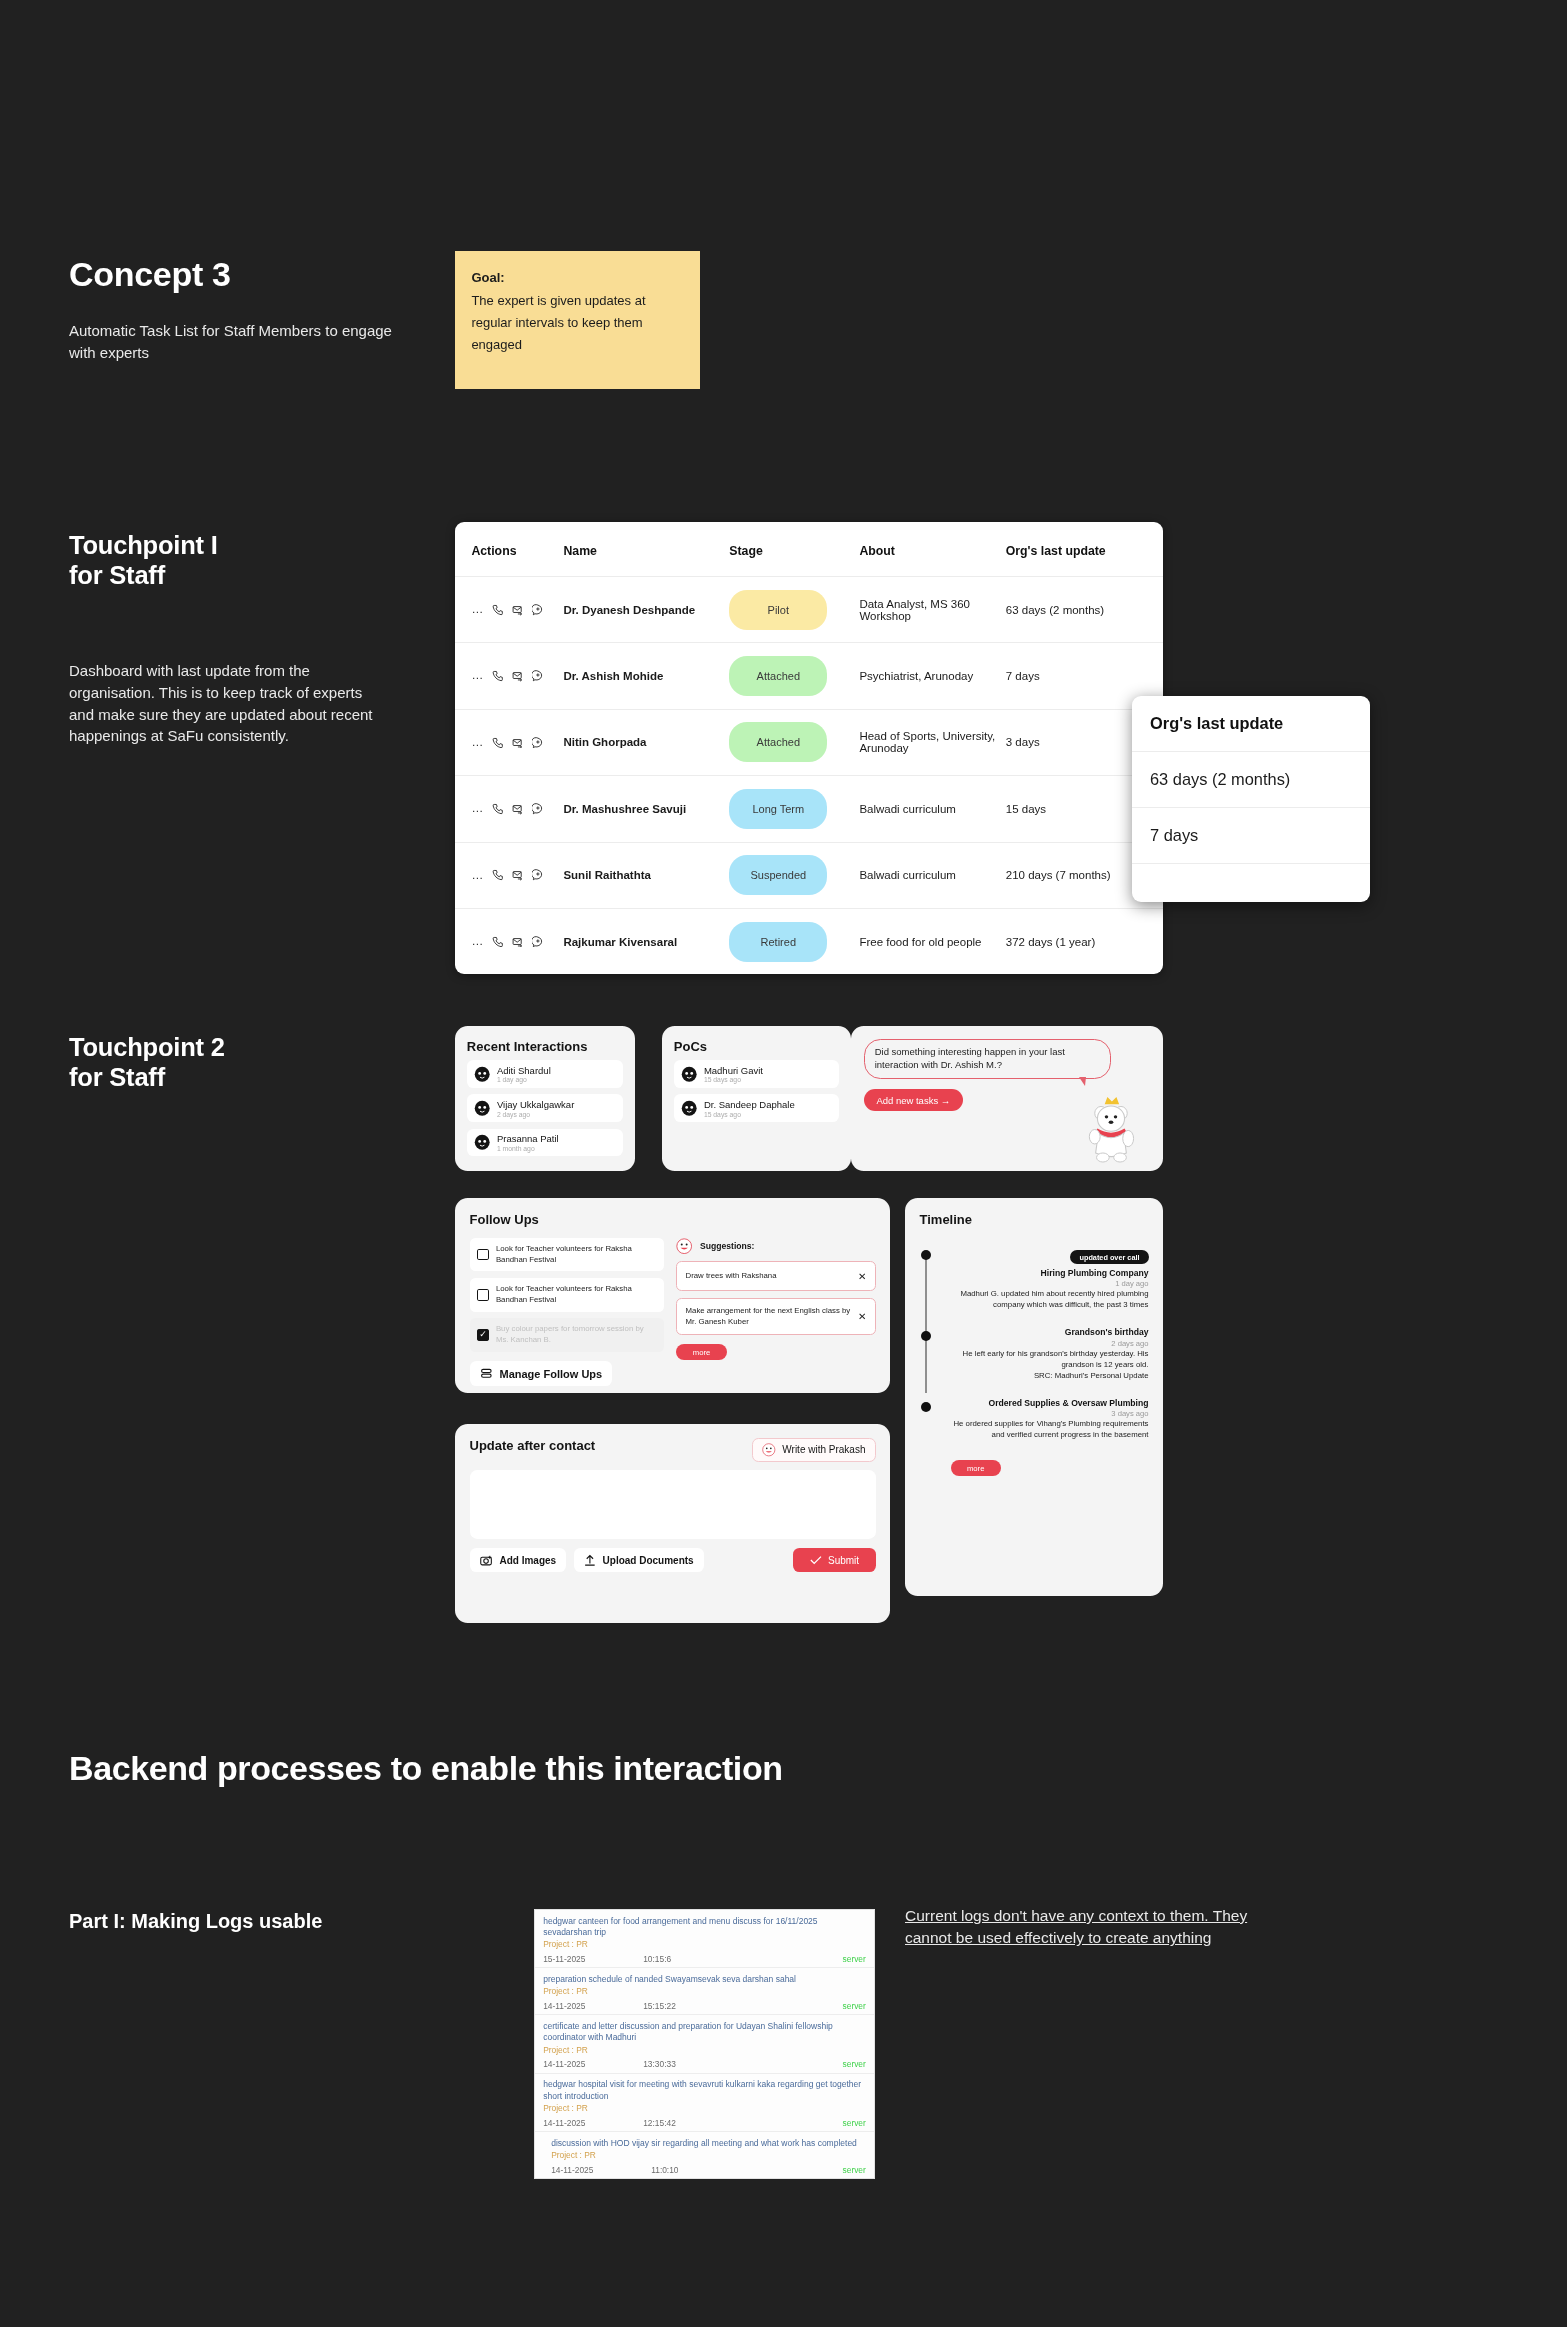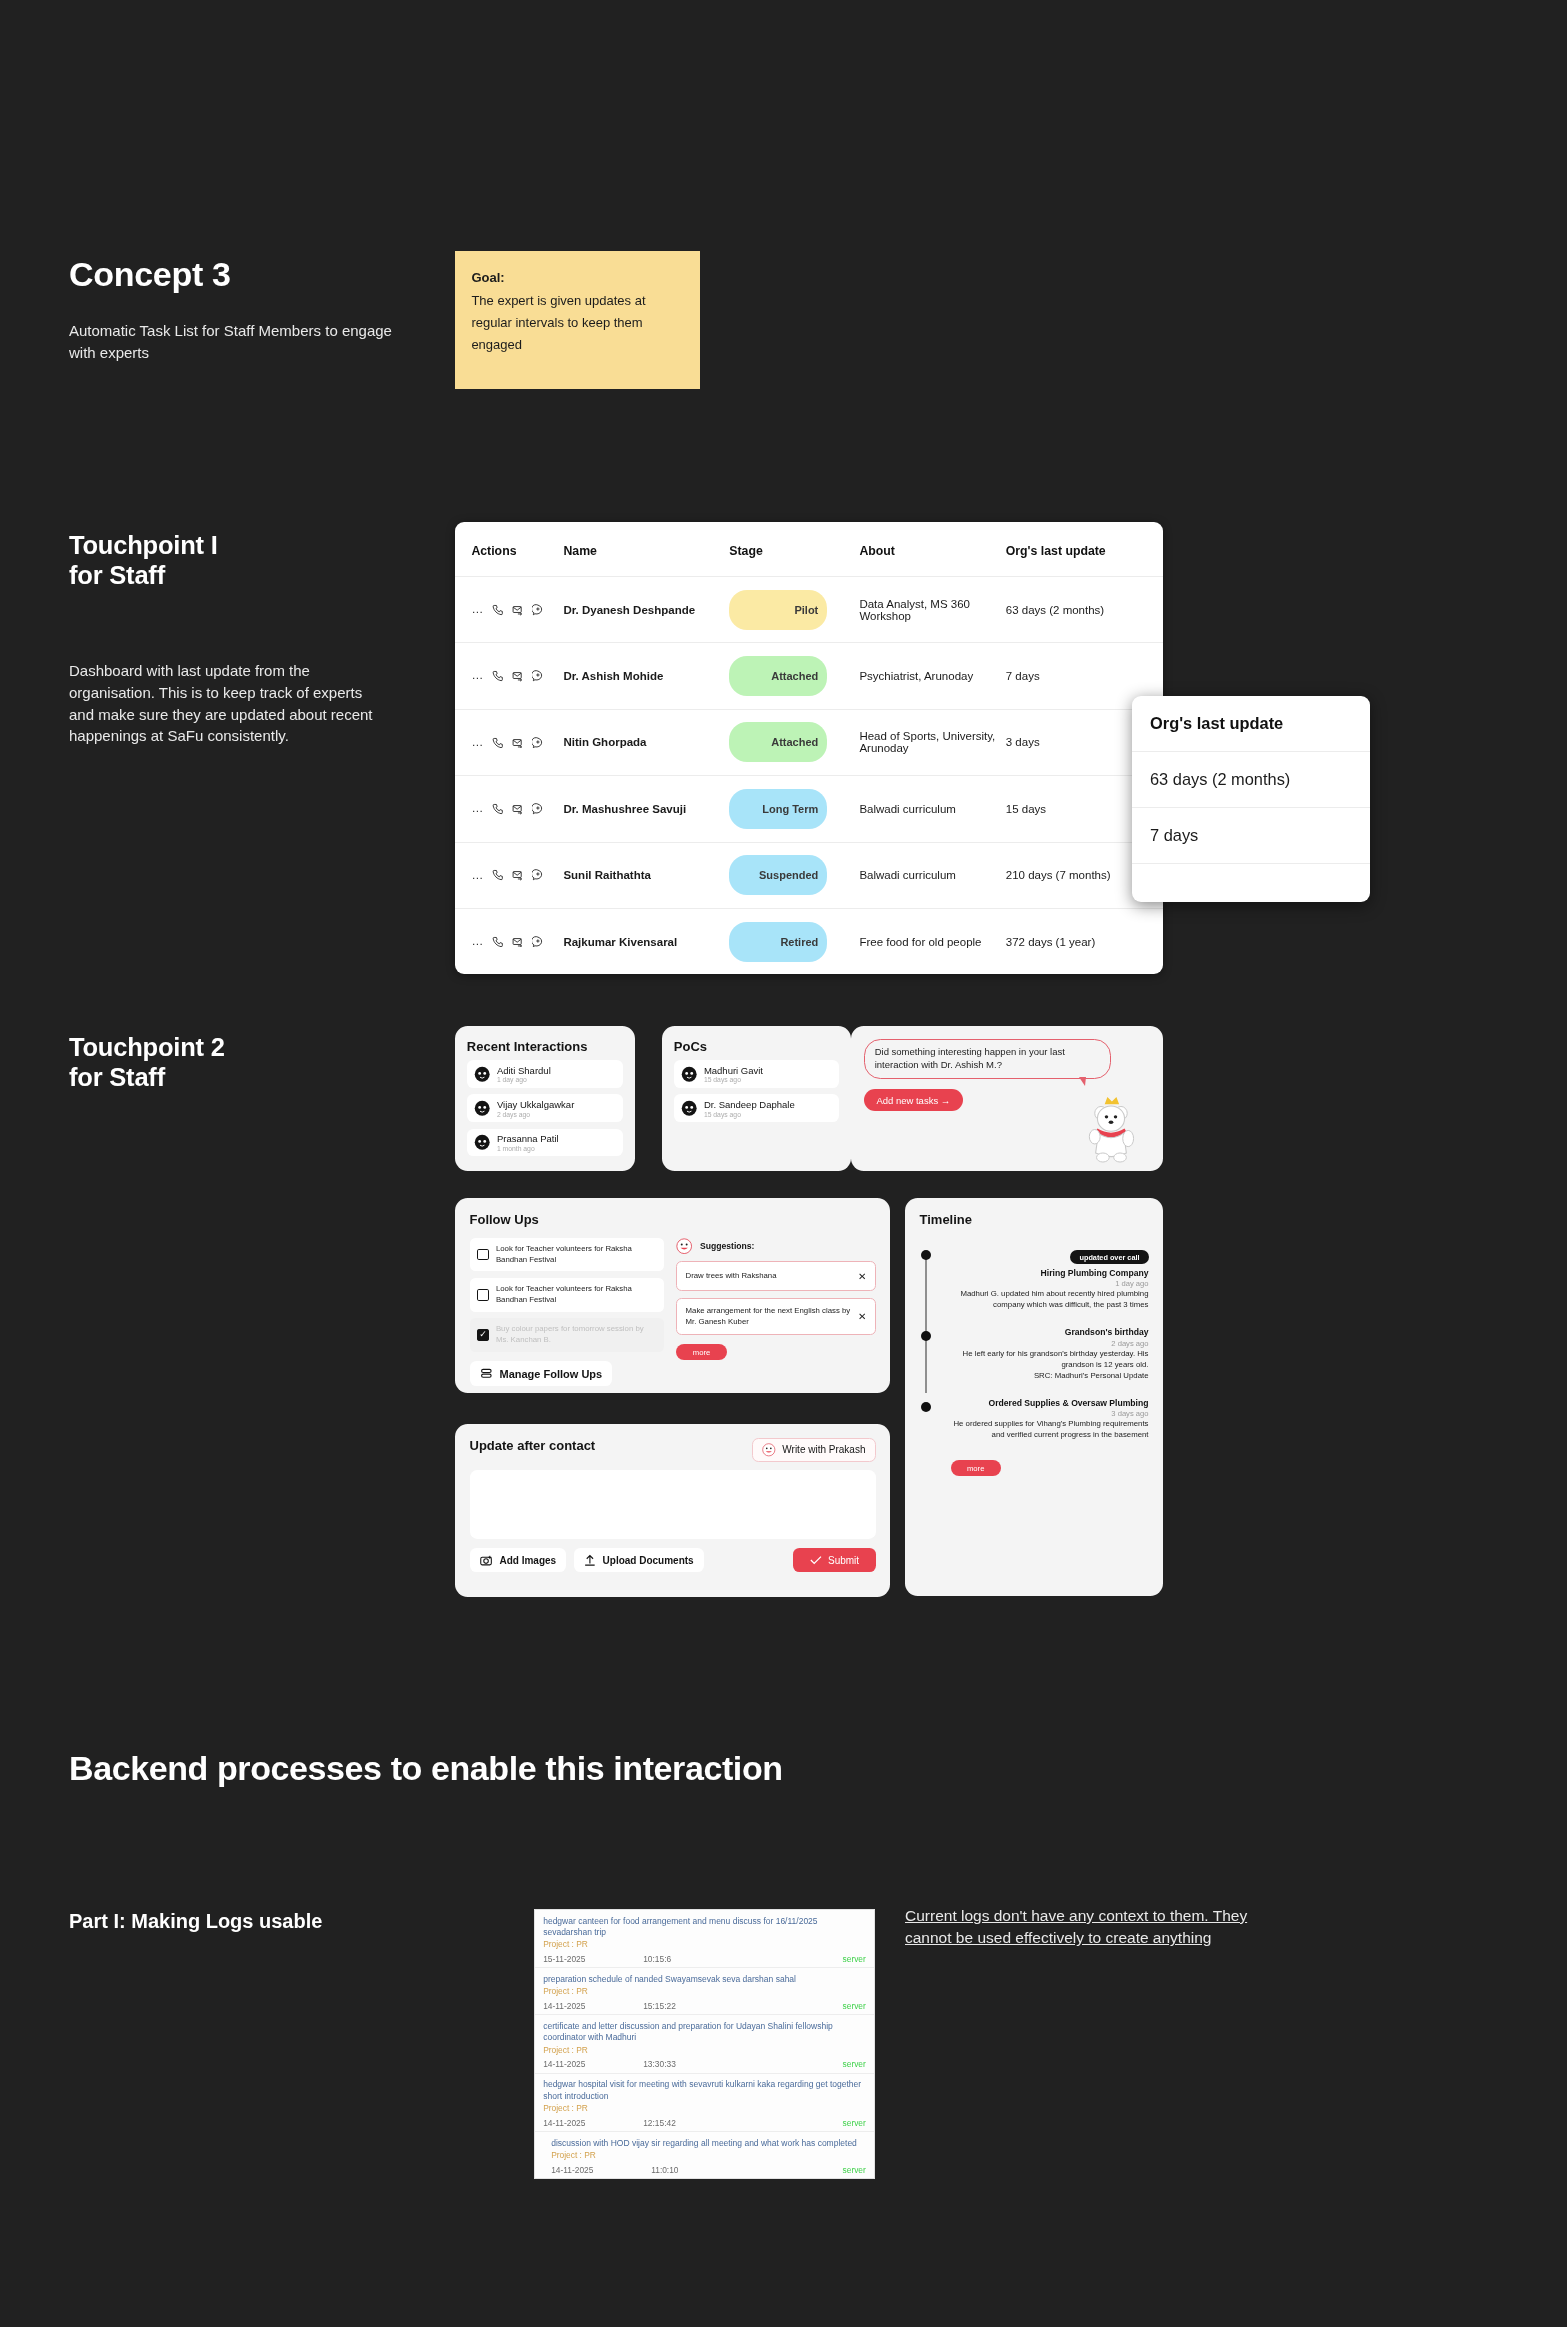--- a/index.html
+++ b/index.html
@@ -86,22 +86,22 @@
   .c-stage   { width: 120px; }
   .c-about   { width: 135px; }
   .c-update  { width: 145px; }
   th.c-actions, th.c-name, th.c-stage, th.c-about, th.c-update { padding-top: 22px; }
 
   .act { display: flex; align-items: center; gap: 8.2px; color: #222; }
   .act svg { width: 11.8px; height: 11.8px; display: block; }
   .dots { letter-spacing: 0.9px; font-size: 11.8px; line-height: 7.3px; color:#2b2b2b;}
 
   .pill {
-    display: inline-block; min-width: 98px; text-align: right;
-    padding: 14px 9px; border-radius: 18px; font-size: 11px; color: #3a3a3a; font-weight: bold;
+    display: inline-block; min-width: 98px; text-align: center;
+    padding: 14px 9px; border-radius: 18px; font-size: 11px; color: #3a3a3a;
   }
   .pill-pilot     { background: #fbeaa4; }
   .pill-attached  { background: #bdf3b6; }
   .pill-longterm  { background: #a8e4f9; }
   .pill-suspended { background: #a8e4f9; }
   .pill-retired   { background: #a8e4f9; }
 
   
   .popup {
     position: absolute; left: 1132px; top: 696px; width: 238px;
@@ -174,21 +174,21 @@
     border: 0.9px solid #eeb3b8; background: #fff; border-radius: 5.5px;
     padding: 7.3px 8.2px; margin-bottom: 6.4px; font-size: 7.8px; line-height: 1.35; color: #1c1c1c;
   }
   .sugg .x { font-size: 10px; color: #222; }
   .more-btn {
     display: inline-block; background: #e8424f; color: #fff; border-radius: 11px;
     font-size: 7.7px; padding: 3.6px 16.4px;
   }
 
   
-  #card-update { left: 455px; top: 1424px; width: 435px; height: 173px; padding: 13.6px 14.5px; }
+  #card-update { left: 455px; top: 1424px; width: 435px; height: 199px; padding: 13.6px 14.5px; }
   .upd-top { display: flex; justify-content: space-between; align-items: flex-start; }
   .write-btn {
     display: inline-flex; align-items: center; gap: 6.4px;
     border: 0.9px solid #f3c9cd; background: #fffafa; border-radius: 6.4px;
     padding: 4.5px 9px; font-size: 10px; color: #141414;
   }
   .textarea { background: #fff; border-radius: 7.3px; height: 69px; margin-top: 8.2px; }
   .upd-bar { display: flex; align-items: center; gap: 8.2px; margin-top: 9px; }
   .pill-btn {
     display: inline-flex; align-items: center; gap: 6.4px;

